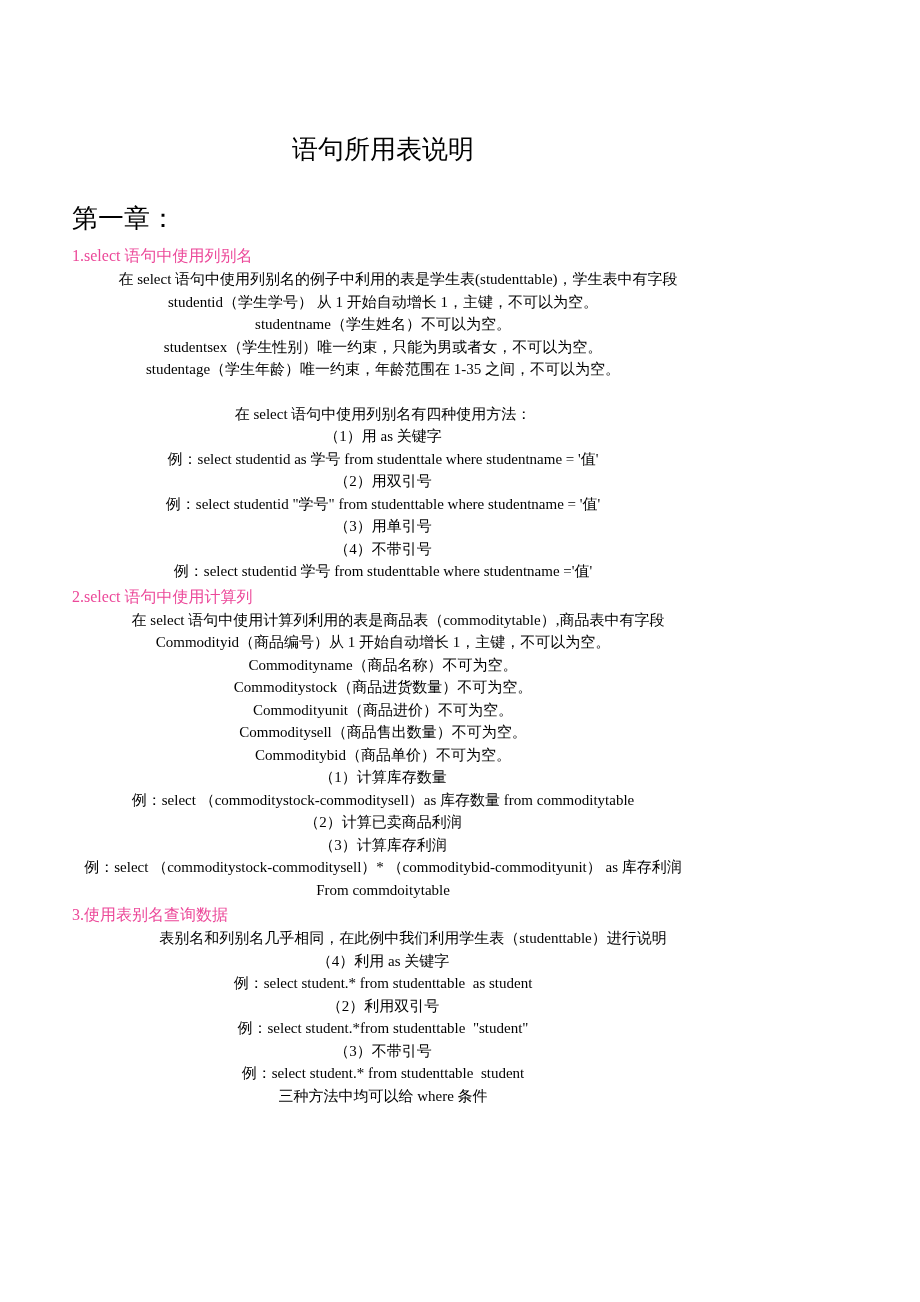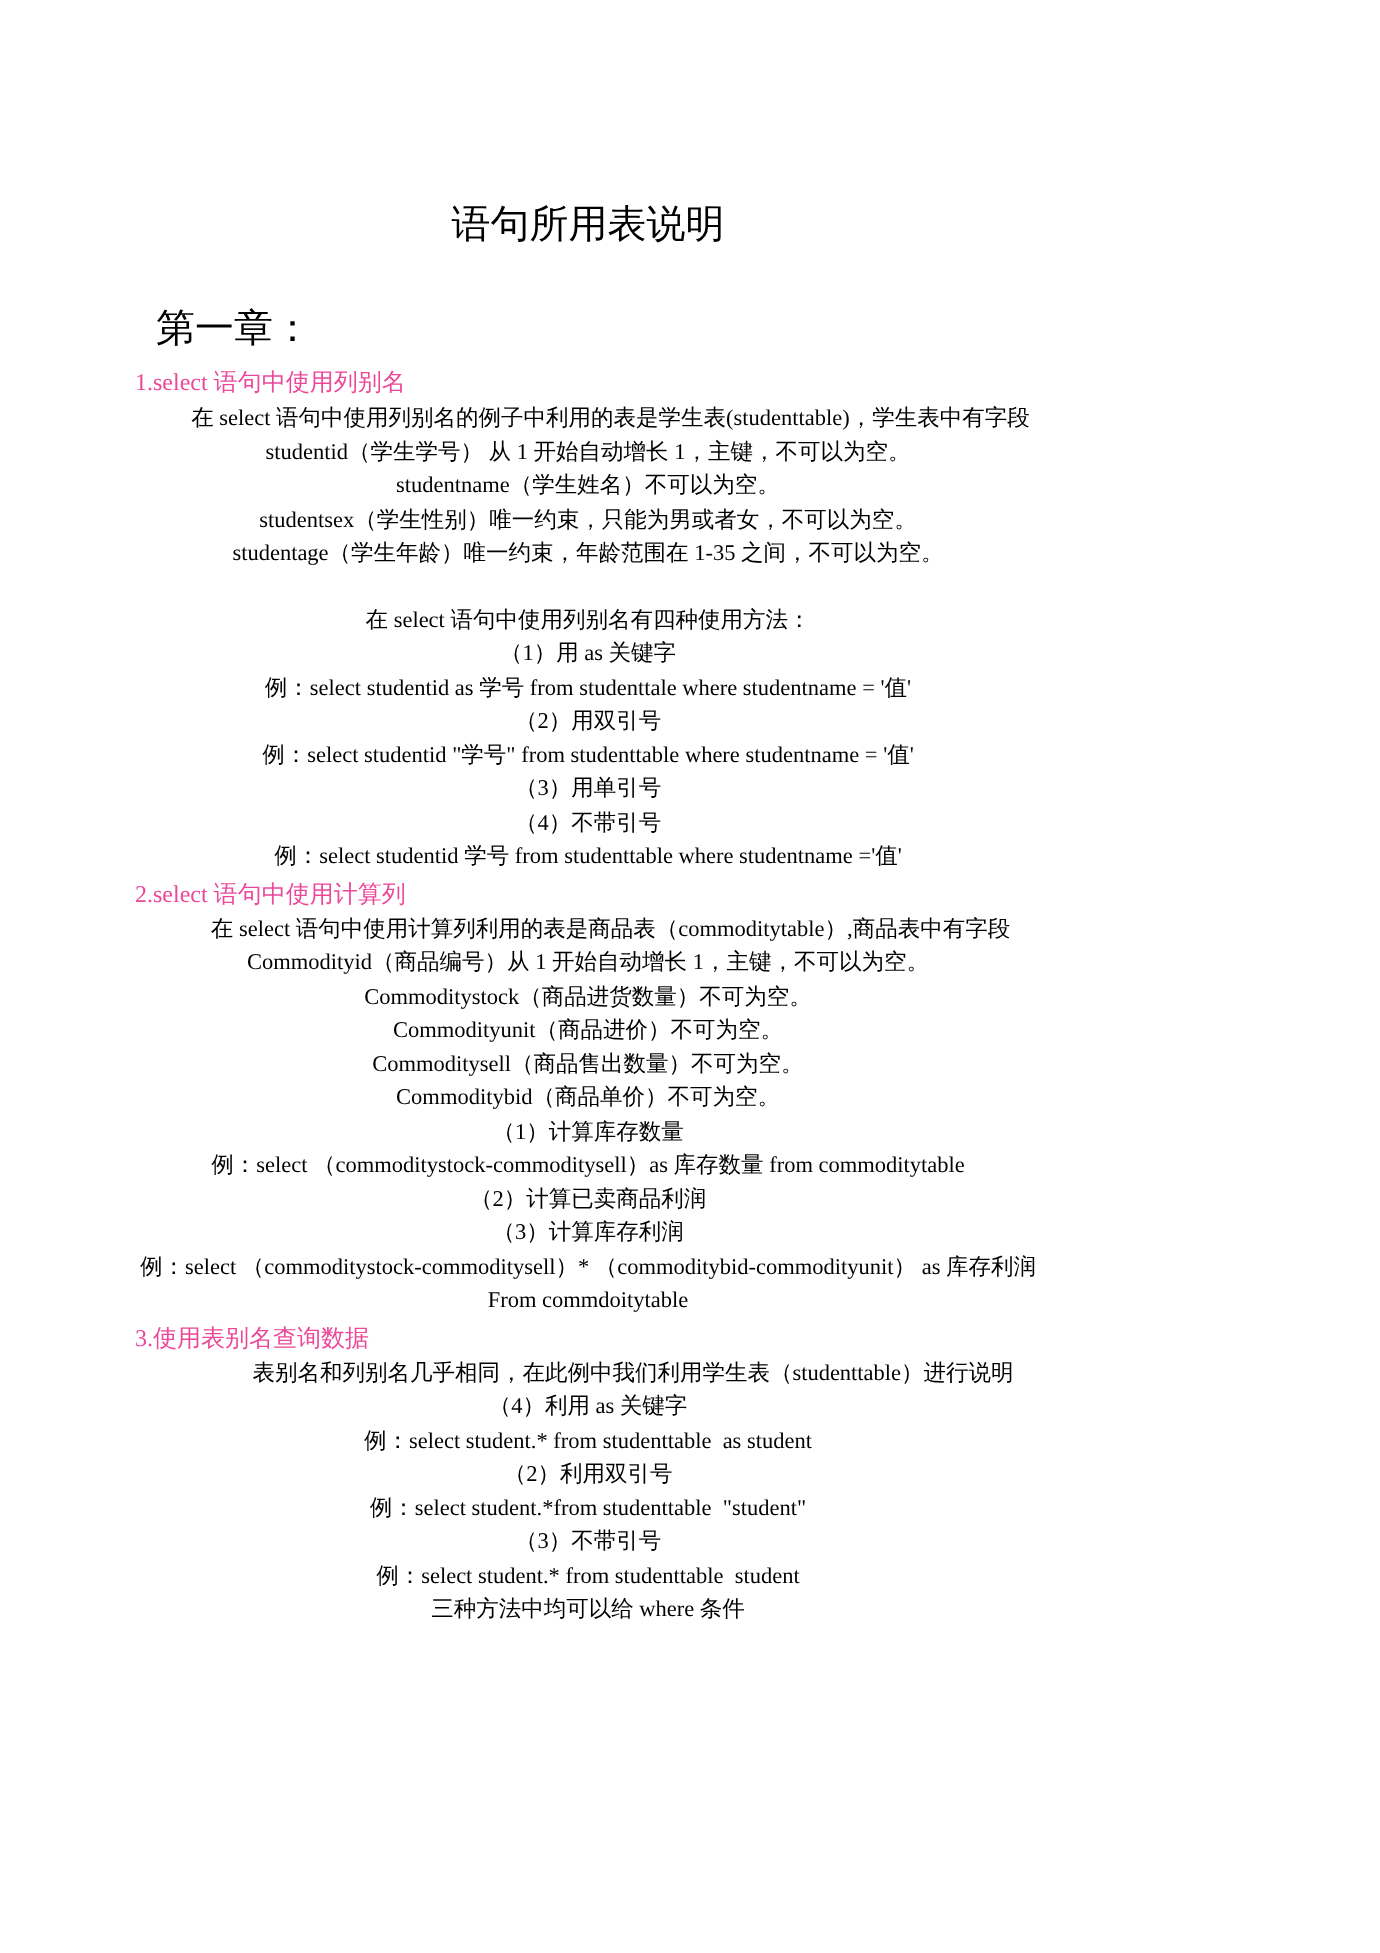--- a/index.html
+++ b/index.html
@@ -8,32 +8,31 @@
     background: #ffffff;
     font-family: "SimSun", "宋体", "Times New Roman", serif;
     font-size: 15px;
     color: #000;
     line-height: 1.5;
   }
   .page {
     width: 784px;
     min-height: 1302px;
     box-sizing: border-box;
-    padding: 130px 90px 60px 90px;
+    padding: 130px 90px 60px 72px;
   }
   .title {
     text-align: center;
     font-size: 26px;
     font-family: "SimSun", "宋体", serif;
     margin-bottom: 30px;
   }
   .chapter {
     font-size: 26px;
     margin-bottom: 6px;
-    margin-left: 14px;
   }
   .section-heading {
     color: #ec4899;
     font-size: 16px;
     margin: 2px 0 0 0;
   }
   .para {
     margin: 0;
     white-space: pre-wrap;
     text-align: center;
@@ -66,20 +65,21 @@
   <p class="para">例：select studentid as 学号 from studenttale where studentname = '值'</p>
   <p class="para">（2）用双引号</p>
   <p class="para">例：select studentid "学号" from studenttable where studentname = '值'</p>
   <p class="para">（3）用单引号</p>
   <p class="para">（4）不带引号</p>
   <p class="para">例：select studentid 学号 from studenttable where studentname ='值'</p>
 
   <div class="section-heading">2.select 语句中使用计算列</div>
   <p class="para indent">在 select 语句中使用计算列利用的表是商品表（commoditytable）,商品表中有字段</p>
   <p class="para">Commodityid（商品编号）从 1 开始自动增长 1，主键，不可以为空。</p>
+  <p class="para">Commodityname（商品名称）不可为空。</p>
   <p class="para">Commoditystock（商品进货数量）不可为空。</p>
   <p class="para">Commodityunit（商品进价）不可为空。</p>
   <p class="para">Commoditysell（商品售出数量）不可为空。</p>
   <p class="para">Commoditybid（商品单价）不可为空。</p>
   <p class="para">（1）计算库存数量</p>
   <p class="para">例：select （commoditystock-commoditysell）as 库存数量 from commoditytable</p>
   <p class="para">（2）计算已卖商品利润</p>
   <p class="para">（3）计算库存利润</p>
   <p class="para">例：select （commoditystock-commoditysell）* （commoditybid-commodityunit） as 库存利润</p>
   <p class="para">From commdoitytable</p>

